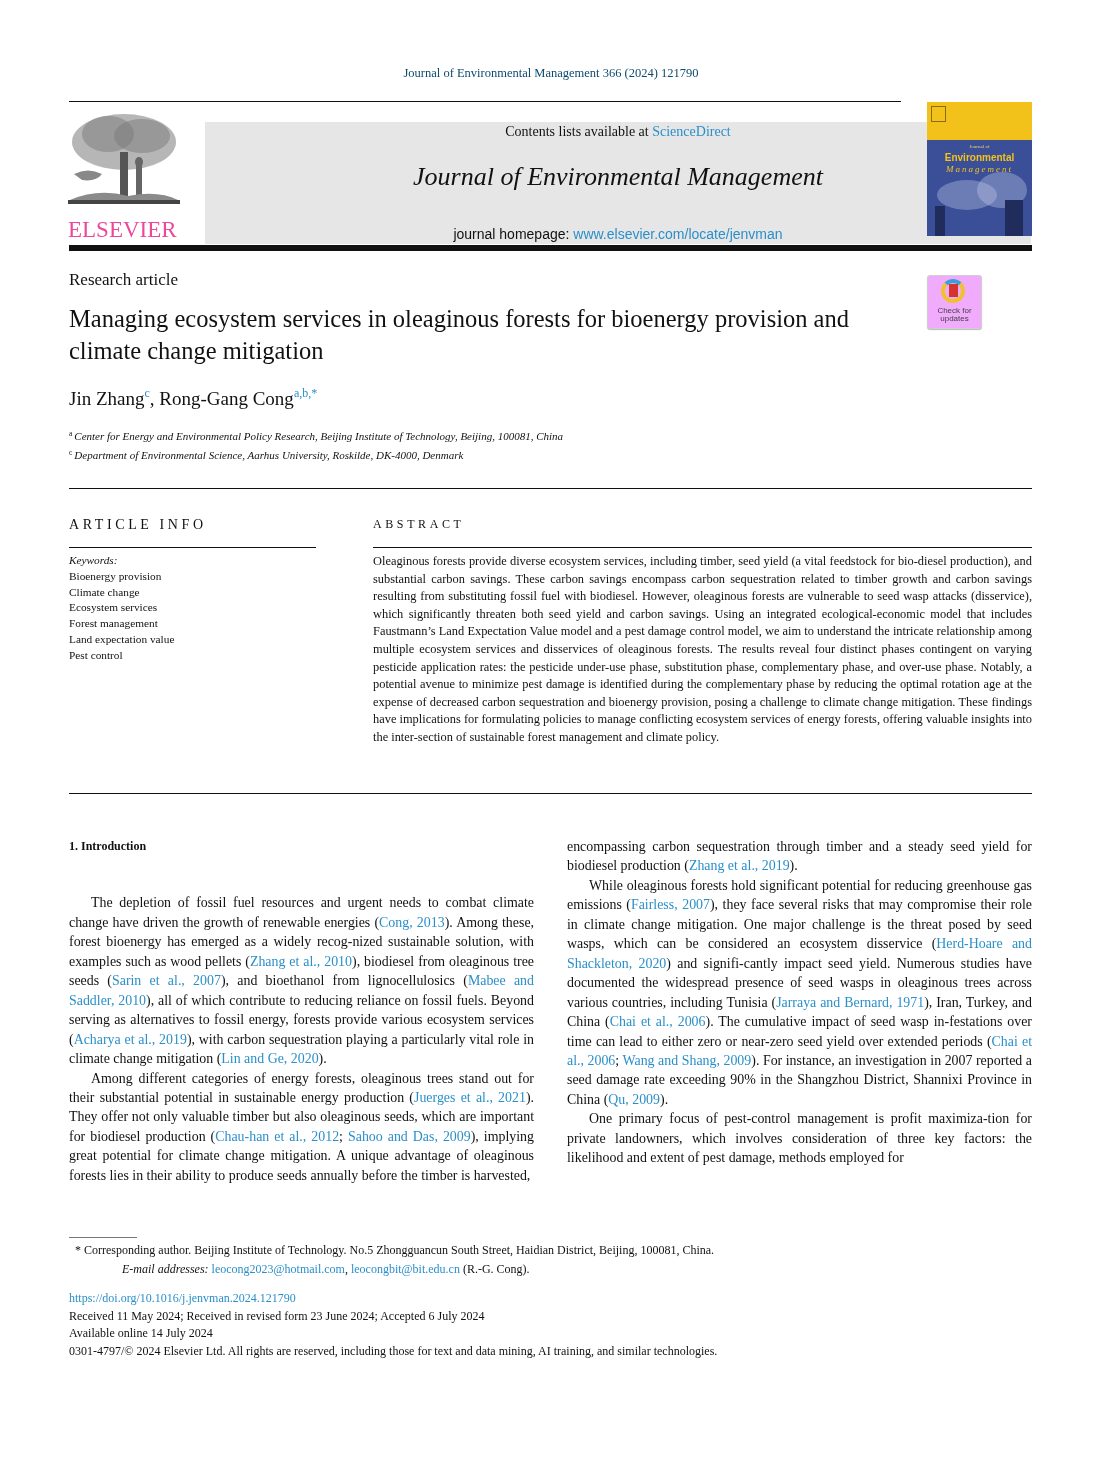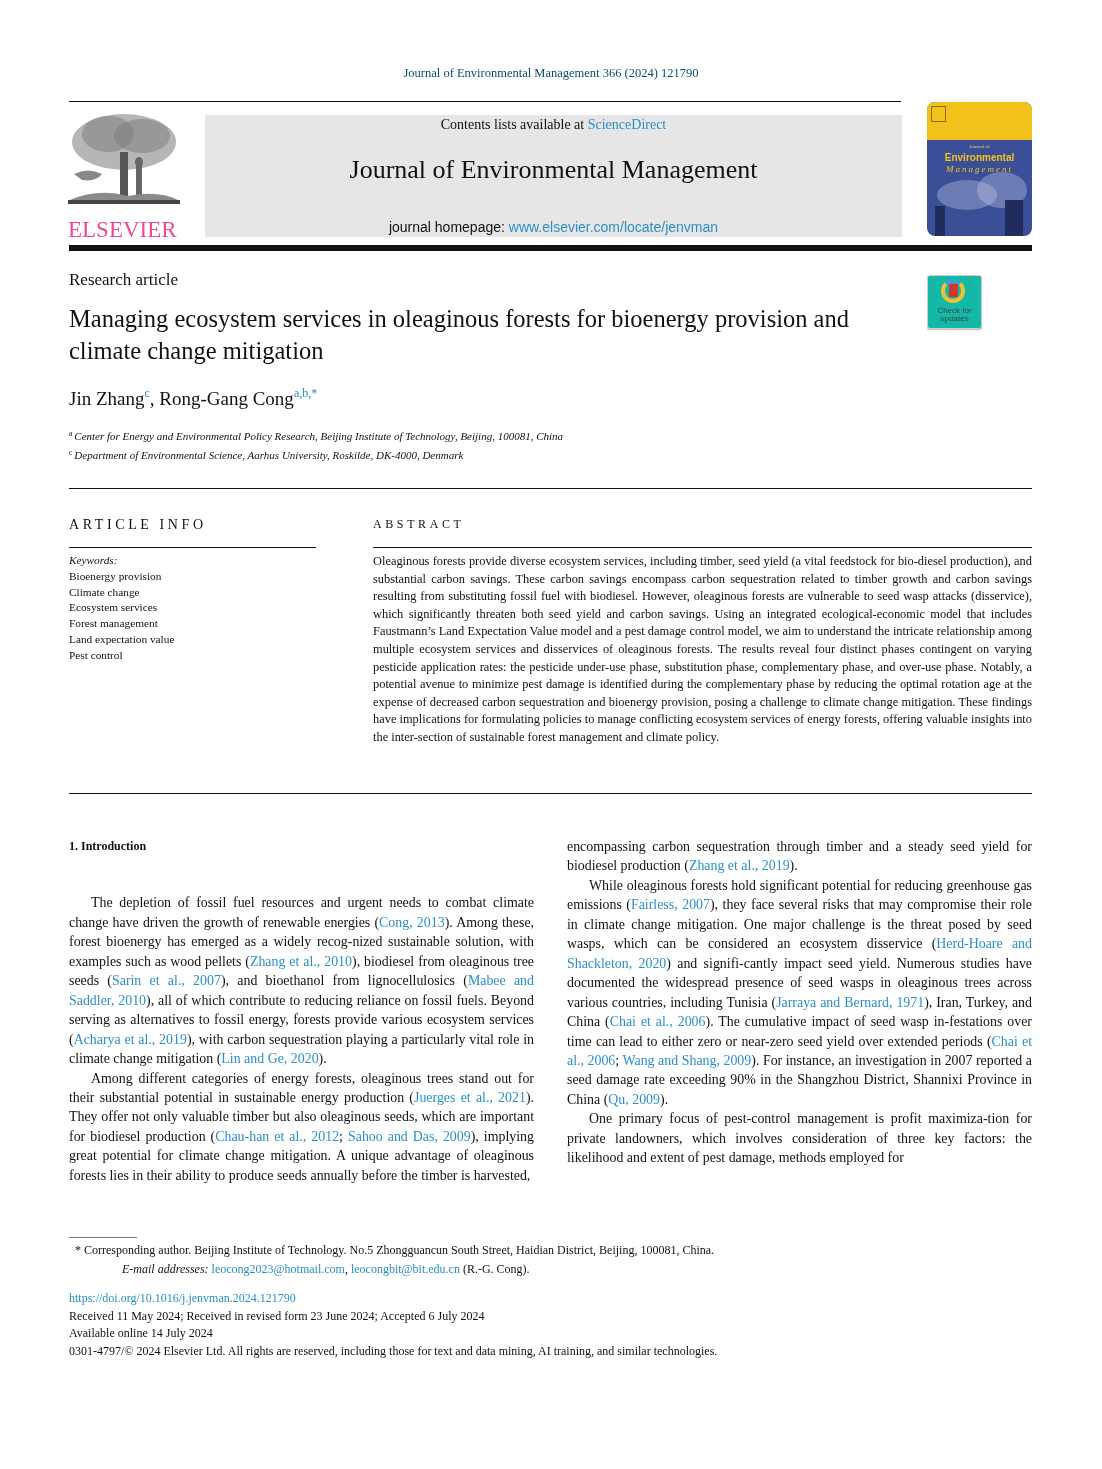--- a/index.html
+++ b/index.html
@@ -9,38 +9,38 @@
   .abs { position: absolute; }
 
   .running-head { left: 0; width: 1102px; top: 66px; text-align: center; font-size: 12.5px; color: #0c4a6e; }
 
   .rule-thin { left: 69px; width: 832px; top: 101px; height: 0; border-top: 1.5px solid #111; }
 
   .logo { left: 68px; top: 112px; width: 112px; height: 126px; }
   .logo-tree { width: 112px; height: 100px; }
   .logo-word { font-size: 23px; color: #ec4899; letter-spacing: 0px; line-height: 24px; margin-top: 2px; font-family: "Liberation Serif", serif; }
 
-  .banner { left: 205px; top: 115px; width: 697px; height: 122px; background: #e6e6e6; }
+  .banner { left: 205px; top: 122px; width: 826px; height: 122px; background: #e6e6e6; }
   .banner .contents { position: absolute; left: 0; width: 100%; top: 2px; text-align: center; font-size: 14px; }
-  .banner .jtitle { position: absolute; left: 0; width: 100%; top: 40px; text-align: center; font-size: 26px; }
+  .banner .jtitle { position: absolute; left: 0; width: 100%; top: 40px; text-align: center; font-size: 26px; font-style: italic; }
   .banner .homepage { position: absolute; left: 0; width: 100%; top: 104px; text-align: center; font-size: 14px; font-family: "Liberation Sans", sans-serif; }
 
-  .cover { left: 927px; top: 102px; width: 105px; height: 134px; background: #3b4f99; overflow: hidden; border-radius: 8px; }
+  .cover { left: 927px; top: 102px; width: 105px; height: 134px; background: #3b4f99; overflow: hidden; }
   .cover .band { position: absolute; left: 0; top: 0; width: 105px; height: 38px; background: #f2c21b; }
   .cover .elslogo { position: absolute; left: 4px; top: 4px; width: 13px; height: 14px; border: 1px solid #8a6d10; }
   .cover .jof { position: absolute; left: 0; width: 105px; top: 42px; text-align: center; font-size: 5px; color: #f2d26a; }
   .cover .env { position: absolute; left: 0; width: 105px; top: 50px; text-align: center; font-size: 10px; color: #f2c21b; font-family: "Liberation Sans", sans-serif; font-weight: bold; }
   .cover .mgmt { position: absolute; left: 0; width: 105px; top: 62px; text-align: center; font-size: 9px; color: #f2c21b; font-style: italic; letter-spacing: 2px; }
   .cover .cloud { position: absolute; border-radius: 50%; background: rgba(200,210,235,0.35); }
   .cover .bldg { position: absolute; background: #1f2c5c; }
 
   .rule-thick { left: 69px; width: 963px; top: 245px; height: 6px; background: #111; }
 
   .article-type { left: 69px; top: 270px; font-size: 17px; }
-  .crossmark { left: 927px; top: 275px; width: 53px; height: 52px; background: #14b8a6; border: 1px solid #cfcfcf; border-radius: 3px; box-shadow: 0 1px 1px #bbb; }
+  .crossmark { left: 927px; top: 275px; width: 53px; height: 52px; background: #f0abfc; border: 1px solid #cfcfcf; border-radius: 3px; box-shadow: 0 1px 1px #bbb; }
   .crossmark .ring { position: absolute; left: 13px; top: 3px; width: 24px; height: 24px; border-radius: 50%;
      border: 4px solid #f0c030; border-top-color: #3aa1d5; border-left-color: #f0c030; box-sizing: border-box; }
   .crossmark .flag { position: absolute; left: 21px; top: 8px; width: 9px; height: 13px; background: #d3342f; }
   .crossmark .cm-text { position: absolute; left: 0; width: 53px; top: 31px; text-align: center; font-size: 8px; line-height: 8px; color: #444; font-family: "Liberation Sans", sans-serif; }
 
   .title { left: 69px; top: 303px; width: 850px; font-size: 24.5px; line-height: 32px; }
   .authors { left: 69px; top: 386px; font-size: 19px; }
   .authors sup { font-size: 12px; color: #2a8fc9; vertical-align: 8px; }
   .affils { left: 69px; top: 426px; font-size: 11px; line-height: 15.5px; font-style: italic; }
   .affils sup { font-style: normal; font-size: 7.5px; vertical-align: 4px; margin-right: 2px; }

